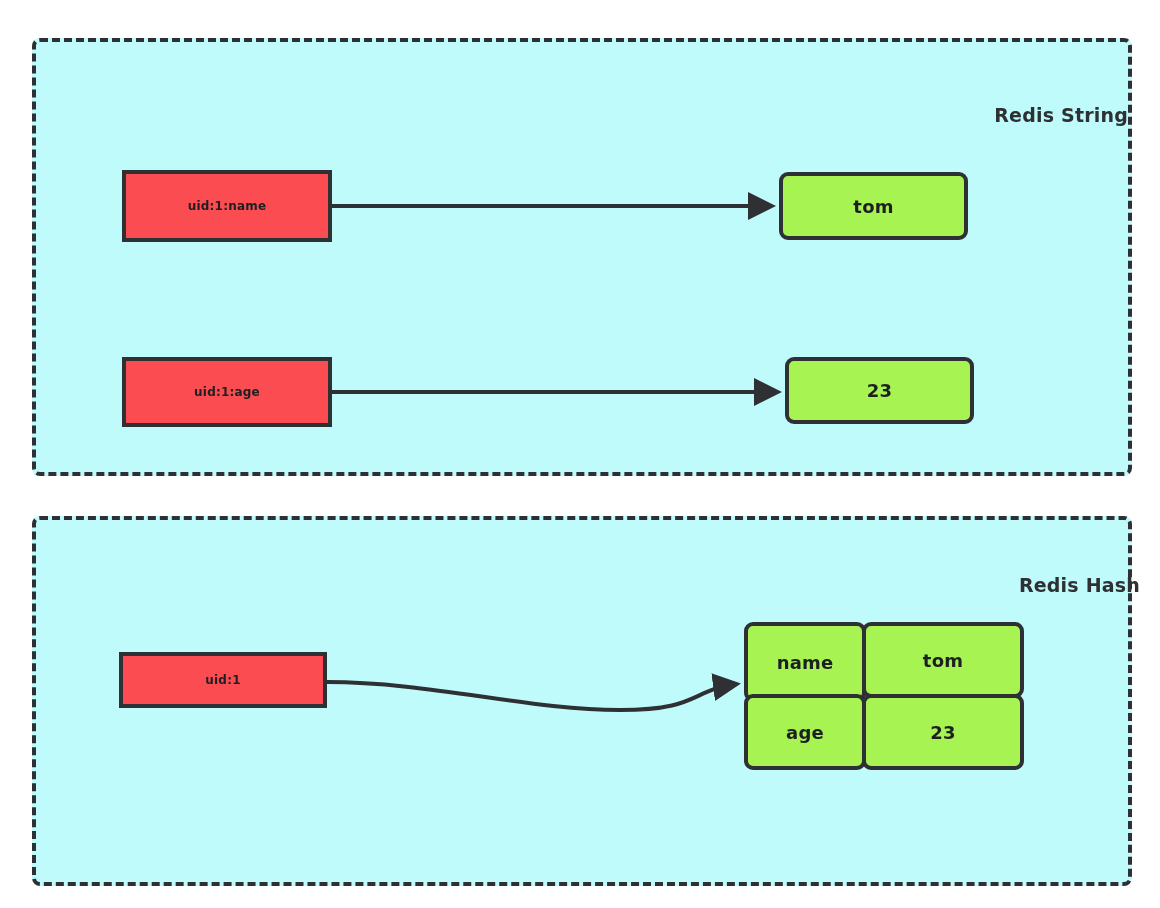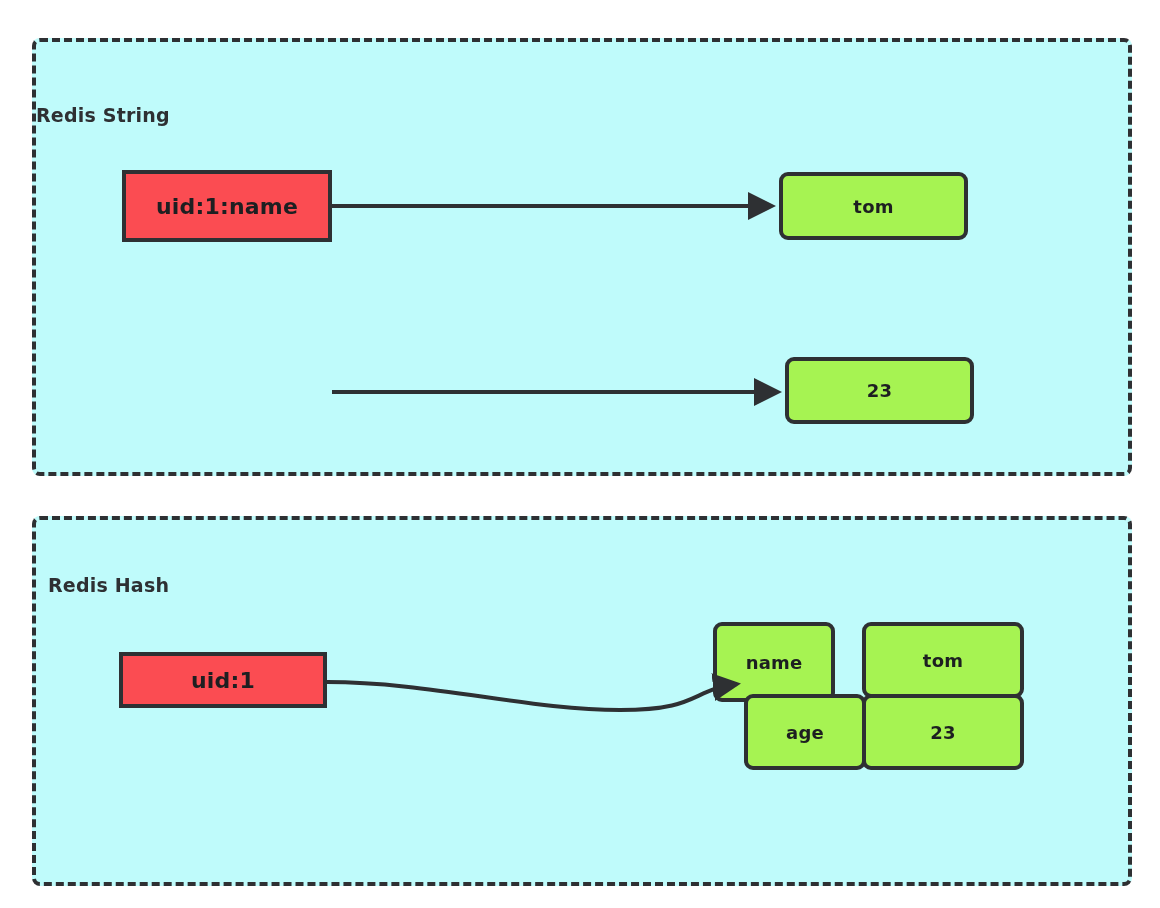--- a/index.html
+++ b/index.html
@@ -27,40 +27,40 @@
     border: 4px dashed #2e3033;
     border-radius: 8px;
     box-sizing: border-box;
   }
   #panel-string { left: 32px;  top: 38px;  width: 1100px; height: 438px; }
   #panel-hash   { left: 32px;  top: 516px; width: 1100px; height: 370px; padding-left: 12px; }
 
   .panel-title {
     position: absolute;
     width: 100%;
-    text-align: left;
+    text-align: right;
     font-size: 19px;
     font-weight: bold;
     color: #2e3033;
     letter-spacing: 0.2px;
     white-space: nowrap;
   }
   #panel-string .panel-title { top: 62px; }
   #panel-hash   .panel-title { top: 54px; }
 
   
   .key-box {
     position: absolute;
     background: #fb4c52;
     border: 4px solid #2e3033;
     box-sizing: border-box;
     display: flex;
     align-items: center;
     justify-content: center;
-    font-size: 22px;
+    font-size: 12px;
     font-weight: bold;
     color: #1d1f21;
     letter-spacing: 0.2px;
   }
   #key-uid-name { left: 122px; top: 170px; width: 210px; height: 72px; }
   #key-uid-age  { left: 122px; top: 357px; width: 210px; height: 70px; }
   #key-uid      { left: 119px; top: 652px; width: 208px; height: 56px; }
 
   
   .val-box {
@@ -88,21 +88,21 @@
     border-radius: 9px;
     box-sizing: border-box;
     display: flex;
     align-items: center;
     justify-content: center;
     font-size: 18px;
     font-weight: bold;
     color: #1d1f21;
     letter-spacing: 0.2px;
   }
-  #hash-cell-name  { left: 713px; top: 622px; width: 122px; height: 80px; }
+  #hash-cell-name  { left: 744px; top: 622px; width: 122px; height: 80px; }
   #hash-cell-tom   { left: 862px; top: 622px; width: 162px; height: 76px; }
   #hash-cell-age   { left: 744px; top: 694px; width: 122px; height: 76px; }
   #hash-cell-23    { left: 862px; top: 694px; width: 162px; height: 76px; }
 
   
   .arrows {
     position: absolute;
     left: 0; top: 0;
     width: 1160px;
     height: 908px;
@@ -115,20 +115,21 @@
 <div class="canvas">
 
   <div class="panel" id="panel-string">
     <div class="panel-title">Redis String</div>
   </div>
 
   <div class="key-box" id="key-uid-name">uid:1:name</div>
 
   <div class="val-box" id="val-tom">tom</div>
 
+  <div class="key-box" id="key-uid-age">uid:1:age</div>
 
   <div class="val-box" id="val-23">23</div>
 
   <div class="panel" id="panel-hash">
     <div class="panel-title">Redis Hash</div>
   </div>
 
   <div class="key-box" id="key-uid">uid:1</div>
 
   <div class="hash-cell" id="hash-cell-name">name</div>

